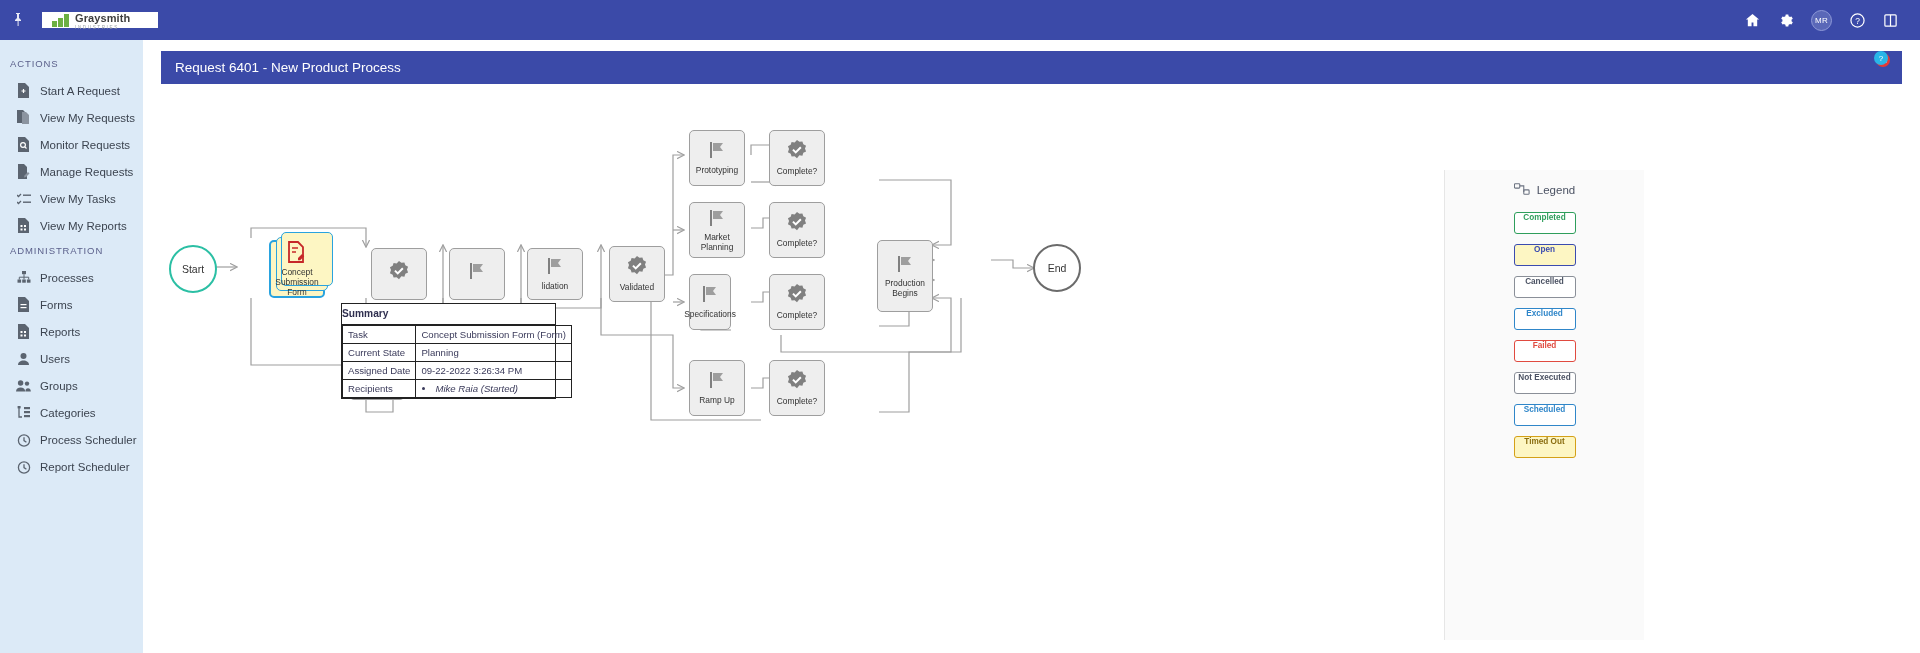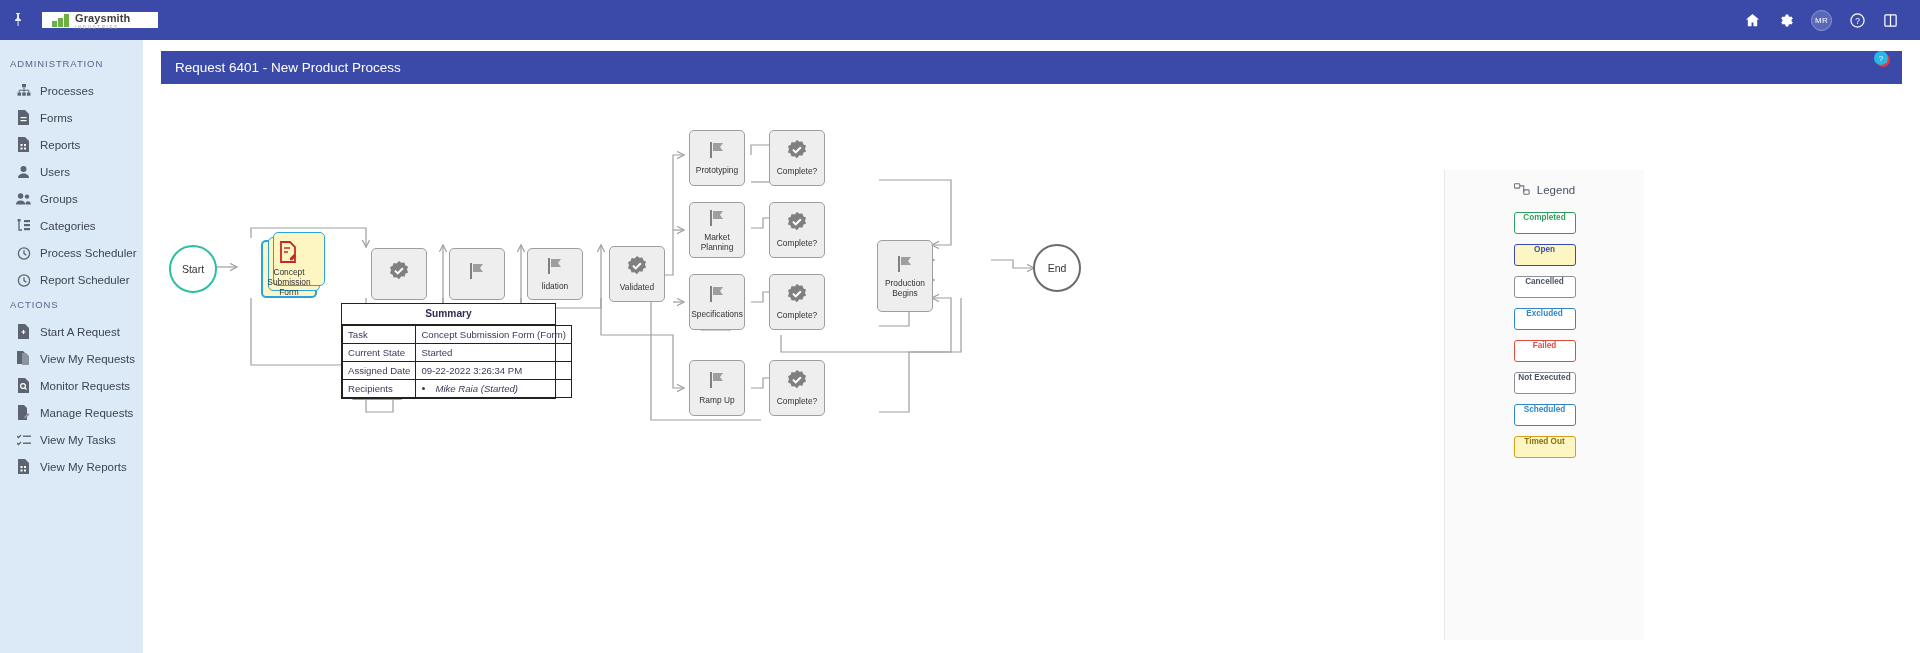--- a/index.html
+++ b/index.html
@@ -114,21 +114,21 @@
     font-size: 10.5px; color: #333;
   }
   .terminal.start { border: 2px solid #2bbfa4; }
   .terminal.end { border: 2px solid #6b6b6b; }
   
   .summary {
     position: absolute; background: #ffffff; border: 1px solid #222;
     z-index: 40; font-size: 9.6px; color: #3a3a5a;
   }
   .summary-title {
-    text-align: center; font-weight: bold; padding: 4px 0 5px;
+    font-weight: bold; padding: 4px 0 5px;
     border-bottom: 1px solid #222; font-size: 10.2px; color: #2f2f4f;
   }
   .summary table { border-collapse: collapse; width: 100%; }
   .summary td {
     border: 1px solid #222; padding: 3px 5px; vertical-align: top;
     white-space: nowrap;
   }
   .summary td.key { width: 66px; }
   .summary ul { margin: 0; padding-left: 14px; font-style: italic; }
   .summary li { list-style: disc; }
@@ -190,20 +190,83 @@
       <svg width="15" height="15" viewBox="0 0 16 16">
           <rect x="2" y="2" width="12" height="12" rx="1" fill="none" stroke="#fff" stroke-width="1.3"></rect>
           <line x1="8" y1="2" x2="8" y2="14" stroke="#fff" stroke-width="1.3"></line>
         </svg>
     </span>
   </div>
 </div>
 
 <div class="sidebar">
   <div>
+    <div class="sidebar-section">ACTIONS</div>
+    <div class="sidebar-item">
+      <span class="si-icon">
+          <svg width="13" height="15" viewBox="0 0 13 15">
+            <path d="M1 0h7l4 4v11H1z" fill="#5b6470"></path>
+            <path d="M6.5 6v4M4.5 8h4" stroke="#fff" stroke-width="1.2"></path>
+          </svg>
+        </span>
+      <span class="si-label">Start A Request</span>
+    </div>
+    <div class="sidebar-item">
+      <span class="si-icon">
+          <svg width="13" height="15" viewBox="0 0 13 15">
+            <path d="M0 0h6l3 3v10H0z" fill="#5b6470"></path>
+            <path d="M5 2h4l3 3v9H5z" fill="#8b94a0"></path>
+          </svg>
+        </span>
+      <span class="si-label">View My Requests</span>
+    </div>
+    <div class="sidebar-item">
+      <span class="si-icon">
+          <svg width="13" height="15" viewBox="0 0 13 15">
+            <path d="M1 0h7l4 4v11H1z" fill="#5b6470"></path>
+            <circle cx="6" cy="8" r="2.4" fill="none" stroke="#fff" stroke-width="1.2"></circle>
+            <line x1="7.8" y1="9.8" x2="9.5" y2="11.5" stroke="#fff" stroke-width="1.2"></line>
+          </svg>
+        </span>
+      <span class="si-label">Monitor Requests</span>
+    </div>
+    <div class="sidebar-item">
+      <span class="si-icon">
+          <svg width="13" height="15" viewBox="0 0 13 15">
+            <path d="M1 0h6l3 3v12H1z" fill="#5b6470"></path>
+            <path d="M7.5 11.5 11 8l1.5 1.5L9 13l-2 .5z" fill="#8b94a0"></path>
+          </svg>
+        </span>
+      <span class="si-label">Manage Requests</span>
+    </div>
+    <div class="sidebar-item">
+      <span class="si-icon">
+          <svg width="14" height="12" viewBox="0 0 14 12">
+            <path d="M0 2l1.5 1.5L4 1" stroke="#5b6470" stroke-width="1.3" fill="none"></path>
+            <path d="M0 9l1.5 1.5L4 8" stroke="#5b6470" stroke-width="1.3" fill="none"></path>
+            <rect x="6" y="1.5" width="8" height="1.4" fill="#5b6470"></rect>
+            <rect x="6" y="8.5" width="8" height="1.4" fill="#5b6470"></rect>
+          </svg>
+        </span>
+      <span class="si-label">View My Tasks</span>
+    </div>
+    <div class="sidebar-item">
+      <span class="si-icon">
+          <svg width="13" height="15" viewBox="0 0 13 15">
+            <path d="M1 0h7l4 4v11H1z" fill="#5b6470"></path>
+            <rect x="3.5" y="7" width="2" height="2" fill="#fff"></rect>
+            <rect x="7" y="7" width="2" height="2" fill="#fff"></rect>
+            <rect x="3.5" y="10.5" width="2" height="2" fill="#fff"></rect>
+            <rect x="7" y="10.5" width="2" height="2" fill="#fff"></rect>
+          </svg>
+        </span>
+      <span class="si-label">View My Reports</span>
+    </div>
+  </div>
+  <div>
     <div class="sidebar-section">ADMINISTRATION</div>
     <div class="sidebar-item">
       <span class="si-icon">
           <svg width="14" height="13" viewBox="0 0 14 13">
             <rect x="5" y="0" width="4" height="3.2" fill="#5b6470"></rect>
             <rect x="0.5" y="8.5" width="3.6" height="3.2" fill="#5b6470"></rect>
             <rect x="5.2" y="8.5" width="3.6" height="3.2" fill="#5b6470"></rect>
             <rect x="9.9" y="8.5" width="3.6" height="3.2" fill="#5b6470"></rect>
             <path d="M7 3.2v3M2.3 8.5v-2.3h9.4v2.3M7 6.2v2.3" stroke="#5b6470" stroke-width="1" fill="none"></path>
           </svg>
@@ -274,83 +337,20 @@
       <span class="si-label">Process Scheduler</span>
     </div>
     <div class="sidebar-item">
       <span class="si-icon">
           <svg width="14" height="14" viewBox="0 0 14 14">
             <circle cx="7" cy="7.5" r="5.6" fill="none" stroke="#5b6470" stroke-width="1.3"></circle>
             <path d="M7 4.2V7.6l2.4 1.6" stroke="#5b6470" stroke-width="1.3" fill="none"></path>
           </svg>
         </span>
       <span class="si-label">Report Scheduler</span>
-    </div>
-  </div>
-  <div>
-    <div class="sidebar-section">ACTIONS</div>
-    <div class="sidebar-item">
-      <span class="si-icon">
-          <svg width="13" height="15" viewBox="0 0 13 15">
-            <path d="M1 0h7l4 4v11H1z" fill="#5b6470"></path>
-            <path d="M6.5 6v4M4.5 8h4" stroke="#fff" stroke-width="1.2"></path>
-          </svg>
-        </span>
-      <span class="si-label">Start A Request</span>
-    </div>
-    <div class="sidebar-item">
-      <span class="si-icon">
-          <svg width="13" height="15" viewBox="0 0 13 15">
-            <path d="M0 0h6l3 3v10H0z" fill="#5b6470"></path>
-            <path d="M5 2h4l3 3v9H5z" fill="#8b94a0"></path>
-          </svg>
-        </span>
-      <span class="si-label">View My Requests</span>
-    </div>
-    <div class="sidebar-item">
-      <span class="si-icon">
-          <svg width="13" height="15" viewBox="0 0 13 15">
-            <path d="M1 0h7l4 4v11H1z" fill="#5b6470"></path>
-            <circle cx="6" cy="8" r="2.4" fill="none" stroke="#fff" stroke-width="1.2"></circle>
-            <line x1="7.8" y1="9.8" x2="9.5" y2="11.5" stroke="#fff" stroke-width="1.2"></line>
-          </svg>
-        </span>
-      <span class="si-label">Monitor Requests</span>
-    </div>
-    <div class="sidebar-item">
-      <span class="si-icon">
-          <svg width="13" height="15" viewBox="0 0 13 15">
-            <path d="M1 0h6l3 3v12H1z" fill="#5b6470"></path>
-            <path d="M7.5 11.5 11 8l1.5 1.5L9 13l-2 .5z" fill="#8b94a0"></path>
-          </svg>
-        </span>
-      <span class="si-label">Manage Requests</span>
-    </div>
-    <div class="sidebar-item">
-      <span class="si-icon">
-          <svg width="14" height="12" viewBox="0 0 14 12">
-            <path d="M0 2l1.5 1.5L4 1" stroke="#5b6470" stroke-width="1.3" fill="none"></path>
-            <path d="M0 9l1.5 1.5L4 8" stroke="#5b6470" stroke-width="1.3" fill="none"></path>
-            <rect x="6" y="1.5" width="8" height="1.4" fill="#5b6470"></rect>
-            <rect x="6" y="8.5" width="8" height="1.4" fill="#5b6470"></rect>
-          </svg>
-        </span>
-      <span class="si-label">View My Tasks</span>
-    </div>
-    <div class="sidebar-item">
-      <span class="si-icon">
-          <svg width="13" height="15" viewBox="0 0 13 15">
-            <path d="M1 0h7l4 4v11H1z" fill="#5b6470"></path>
-            <rect x="3.5" y="7" width="2" height="2" fill="#fff"></rect>
-            <rect x="7" y="7" width="2" height="2" fill="#fff"></rect>
-            <rect x="3.5" y="10.5" width="2" height="2" fill="#fff"></rect>
-            <rect x="7" y="10.5" width="2" height="2" fill="#fff"></rect>
-          </svg>
-        </span>
-      <span class="si-label">View My Reports</span>
     </div>
   </div>
 </div>
 
 <div class="main">
 
   <div class="page-header">
     <span>Request 6401 - New Product Process</span>
     <span class="notif-badge">28</span>
     <span class="help-dot">?</span>
@@ -406,21 +406,21 @@
       </g>
     </svg>
 
     <div class="terminal start" style="left:8px; top:125px; width:48px; height:48px;">
       <span>Start</span>
     </div>
     <div class="terminal end" style="left:872px; top:124px; width:48px; height:48px;">
       <span>End</span>
     </div>
 
-    <div class="node current stack" style="left:100px; top:120px; width:56px; height:58px;">
+    <div class="node current stack" style="left:108px; top:120px; width:56px; height:58px;">
       <span class="nd-icon">
         <svg width="22" height="22" viewBox="0 0 22 22">
             <path d="M3 1h9l5 5v15H3z" fill="none" stroke="#c62828" stroke-width="1.8"></path>
             <path d="M6 7h6M6 11h4" stroke="#c62828" stroke-width="1.6"></path>
             <path d="M12 17l4-4 2.2 2.2-4 4H12z" fill="#c62828"></path>
           </svg>
       </span>
       <span class="nd-label">Concept Submission Form</span>
     </div>
 
@@ -505,21 +505,21 @@
     <div class="node stack" style="left:608px; top:82px; width:56px; height:56px;">
       <span class="nd-icon">
         <svg width="22" height="22" viewBox="0 0 24 24">
             <path d="M12 1l2.6 2.1 3.3-.5 1 3.2 3 1.5-1.2 3.1 1.2 3.1-3 1.5-1 3.2-3.3-.5L12 21l-2.6-2.3-3.3.5-1-3.2-3-1.5L3.3 11 2.1 7.9l3-1.5 1-3.2 3.3.5z" fill="#808080"></path>
             <path d="M7.6 11.6l3 3 5.6-5.6" stroke="#fff" stroke-width="2.2" fill="none"></path>
           </svg>
       </span>
       <span class="nd-label">Complete?</span>
     </div>
 
-    <div class="node stack" style="left:528px; top:154px; width:56px; height:56px;">
+    <div class="node stack" style="left:528px; top:154px; width:42px; height:56px;">
       <span class="nd-icon">
         <svg width="20" height="20" viewBox="0 0 20 20">
             <rect x="3" y="2" width="2" height="16" fill="#808080"></rect>
             <path d="M6 3h10l-3 4 3 4H6z" fill="#9e9e9e"></path>
           </svg>
       </span>
       <span class="nd-label">Specifications</span>
     </div>
     <div class="node stack" style="left:608px; top:154px; width:56px; height:56px;">
       <span class="nd-icon">
@@ -563,21 +563,21 @@
     <div class="summary" style="left:180px; top:183px; width:215px;">
       <div class="summary-title">Summary</div>
       <table>
         <tbody>
             <tr>
           <td class="key">Task</td>
           <td>Concept Submission Form (Form)</td>
         </tr>
         <tr>
           <td class="key">Current State</td>
-          <td>Started</td>
+          <td>Planning</td>
         </tr>
         <tr>
           <td class="key">Assigned Date</td>
           <td>09-22-2022 3:26:34 PM</td>
         </tr>
         <tr>
           <td class="key">Recipients</td>
           <td>
             <ul>
                   <li>Mike Raia (Started)</li>

